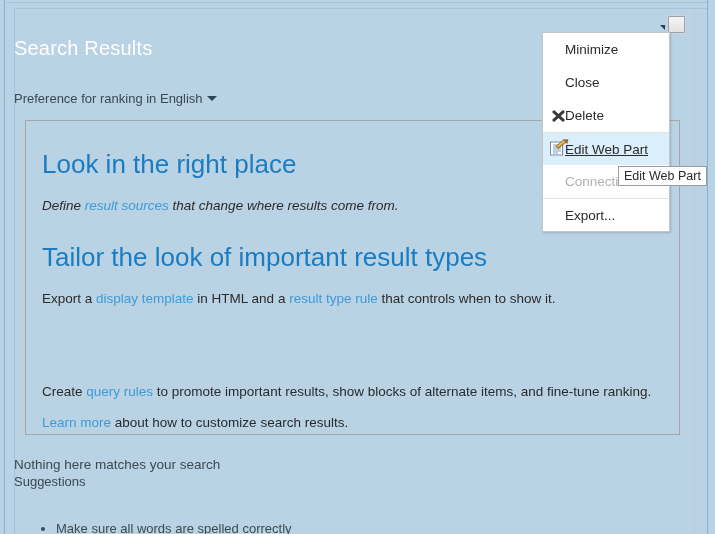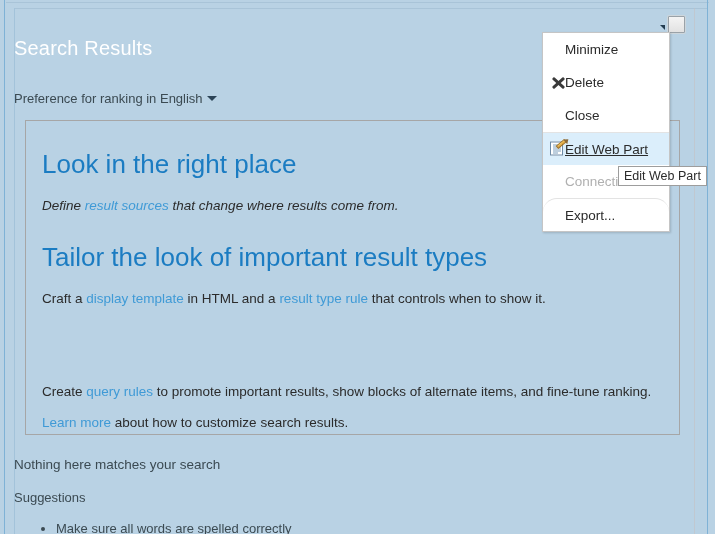--- a/index.html
+++ b/index.html
@@ -145,21 +145,21 @@
   
   #nothing {
     position: absolute;
     left: 7px; top: 448px;
     font-size: 13.5px;
     color: #3b4a52;
     white-space: nowrap;
   }
   #sugg-title {
     position: absolute;
-    left: 7px; top: 481px;
+    left: 7px; top: 465px;
     font-size: 13px;
     color: #3b4a52;
     white-space: nowrap;
   }
   #sugg-list {
     position: absolute;
     left: 7px; top: 511px;
     margin: 0;
     padding-left: 42px;
     font-size: 13px;
@@ -185,21 +185,21 @@
   .ctx-item {
     position: relative;
     height: 33px;
     display: flex;
     align-items: center;
     font-size: 13.5px;
     color: #2b2b2b;
     box-sizing: border-box;
     padding-left: 22px;
   }
-  .ctx-item.sep-top { border-top: 1px solid #e3e3e3; border-radius: 14px; }
+  .ctx-item.sep-top { border-top: 1px solid #e3e3e3; }
   .ctx-item.highlight {
     background: #dbeefb;
     border-top: 1px solid #e3e3e3;
   }
   .ctx-item.highlight .ctx-label {
     text-decoration: underline;
   }
   .ctx-item.disabled { color: #b0b0b0; }
 
   .ctx-icon {
@@ -300,21 +300,21 @@
 
     <div id="wp-menu-caret"></div>
     <div id="wp-close-box"></div>
 
     <div id="promo">
 
       <div class="promo-h" id="h1">Look in the right place</div>
       <div class="promo-p" id="p1"><span>Define </span><a class="promo-link" href="#">result sources</a><span> that change where results come from.</span></div>
 
       <div class="promo-h" id="h2">Tailor the look of important result types</div>
-      <div class="promo-p" id="p2"><span>Craft a </span><a class="promo-link" href="#">display template</a><span> in HTML and a </span><a class="promo-link" href="#">result type rule</a><span> that controls when to show it.</span></div>
+      <div class="promo-p" id="p2"><span>Export a </span><a class="promo-link" href="#">display template</a><span> in HTML and a </span><a class="promo-link" href="#">result type rule</a><span> that controls when to show it.</span></div>
 
       <div class="promo-p" id="p3"><span>Create </span><a class="promo-link" href="#">query rules</a><span> to promote important results, show blocks of alternate items, and fine-tune ranking.</span></div>
 
       <div class="promo-p" id="p4"><a class="promo-link" href="#">Learn more</a><span> about how to customize search results.</span></div>
 
     </div>
 
     <div id="nothing">Nothing here matches your search</div>
     <div id="sugg-title">Suggestions</div>
     <ul id="sugg-list">
@@ -323,26 +323,26 @@
 
   </div>
 
   <div id="ctx-menu">
 
     <div class="ctx-item">
       <span class="ctx-label">Minimize</span>
     </div>
 
     <div class="ctx-item">
+      <span class="ctx-label">Close</span>
+    </div>
+
+    <div class="ctx-item">
       <span class="ctx-icon icon-x"></span>
       <span class="ctx-label">Delete</span>
-    </div>
-
-    <div class="ctx-item">
-      <span class="ctx-label">Close</span>
     </div>
 
     <div class="ctx-item highlight">
       <span class="ctx-icon icon-edit">
         <span class="doc">
             <i></i>
             <i></i>
             <i></i>
             <i></i>
             <i></i>

